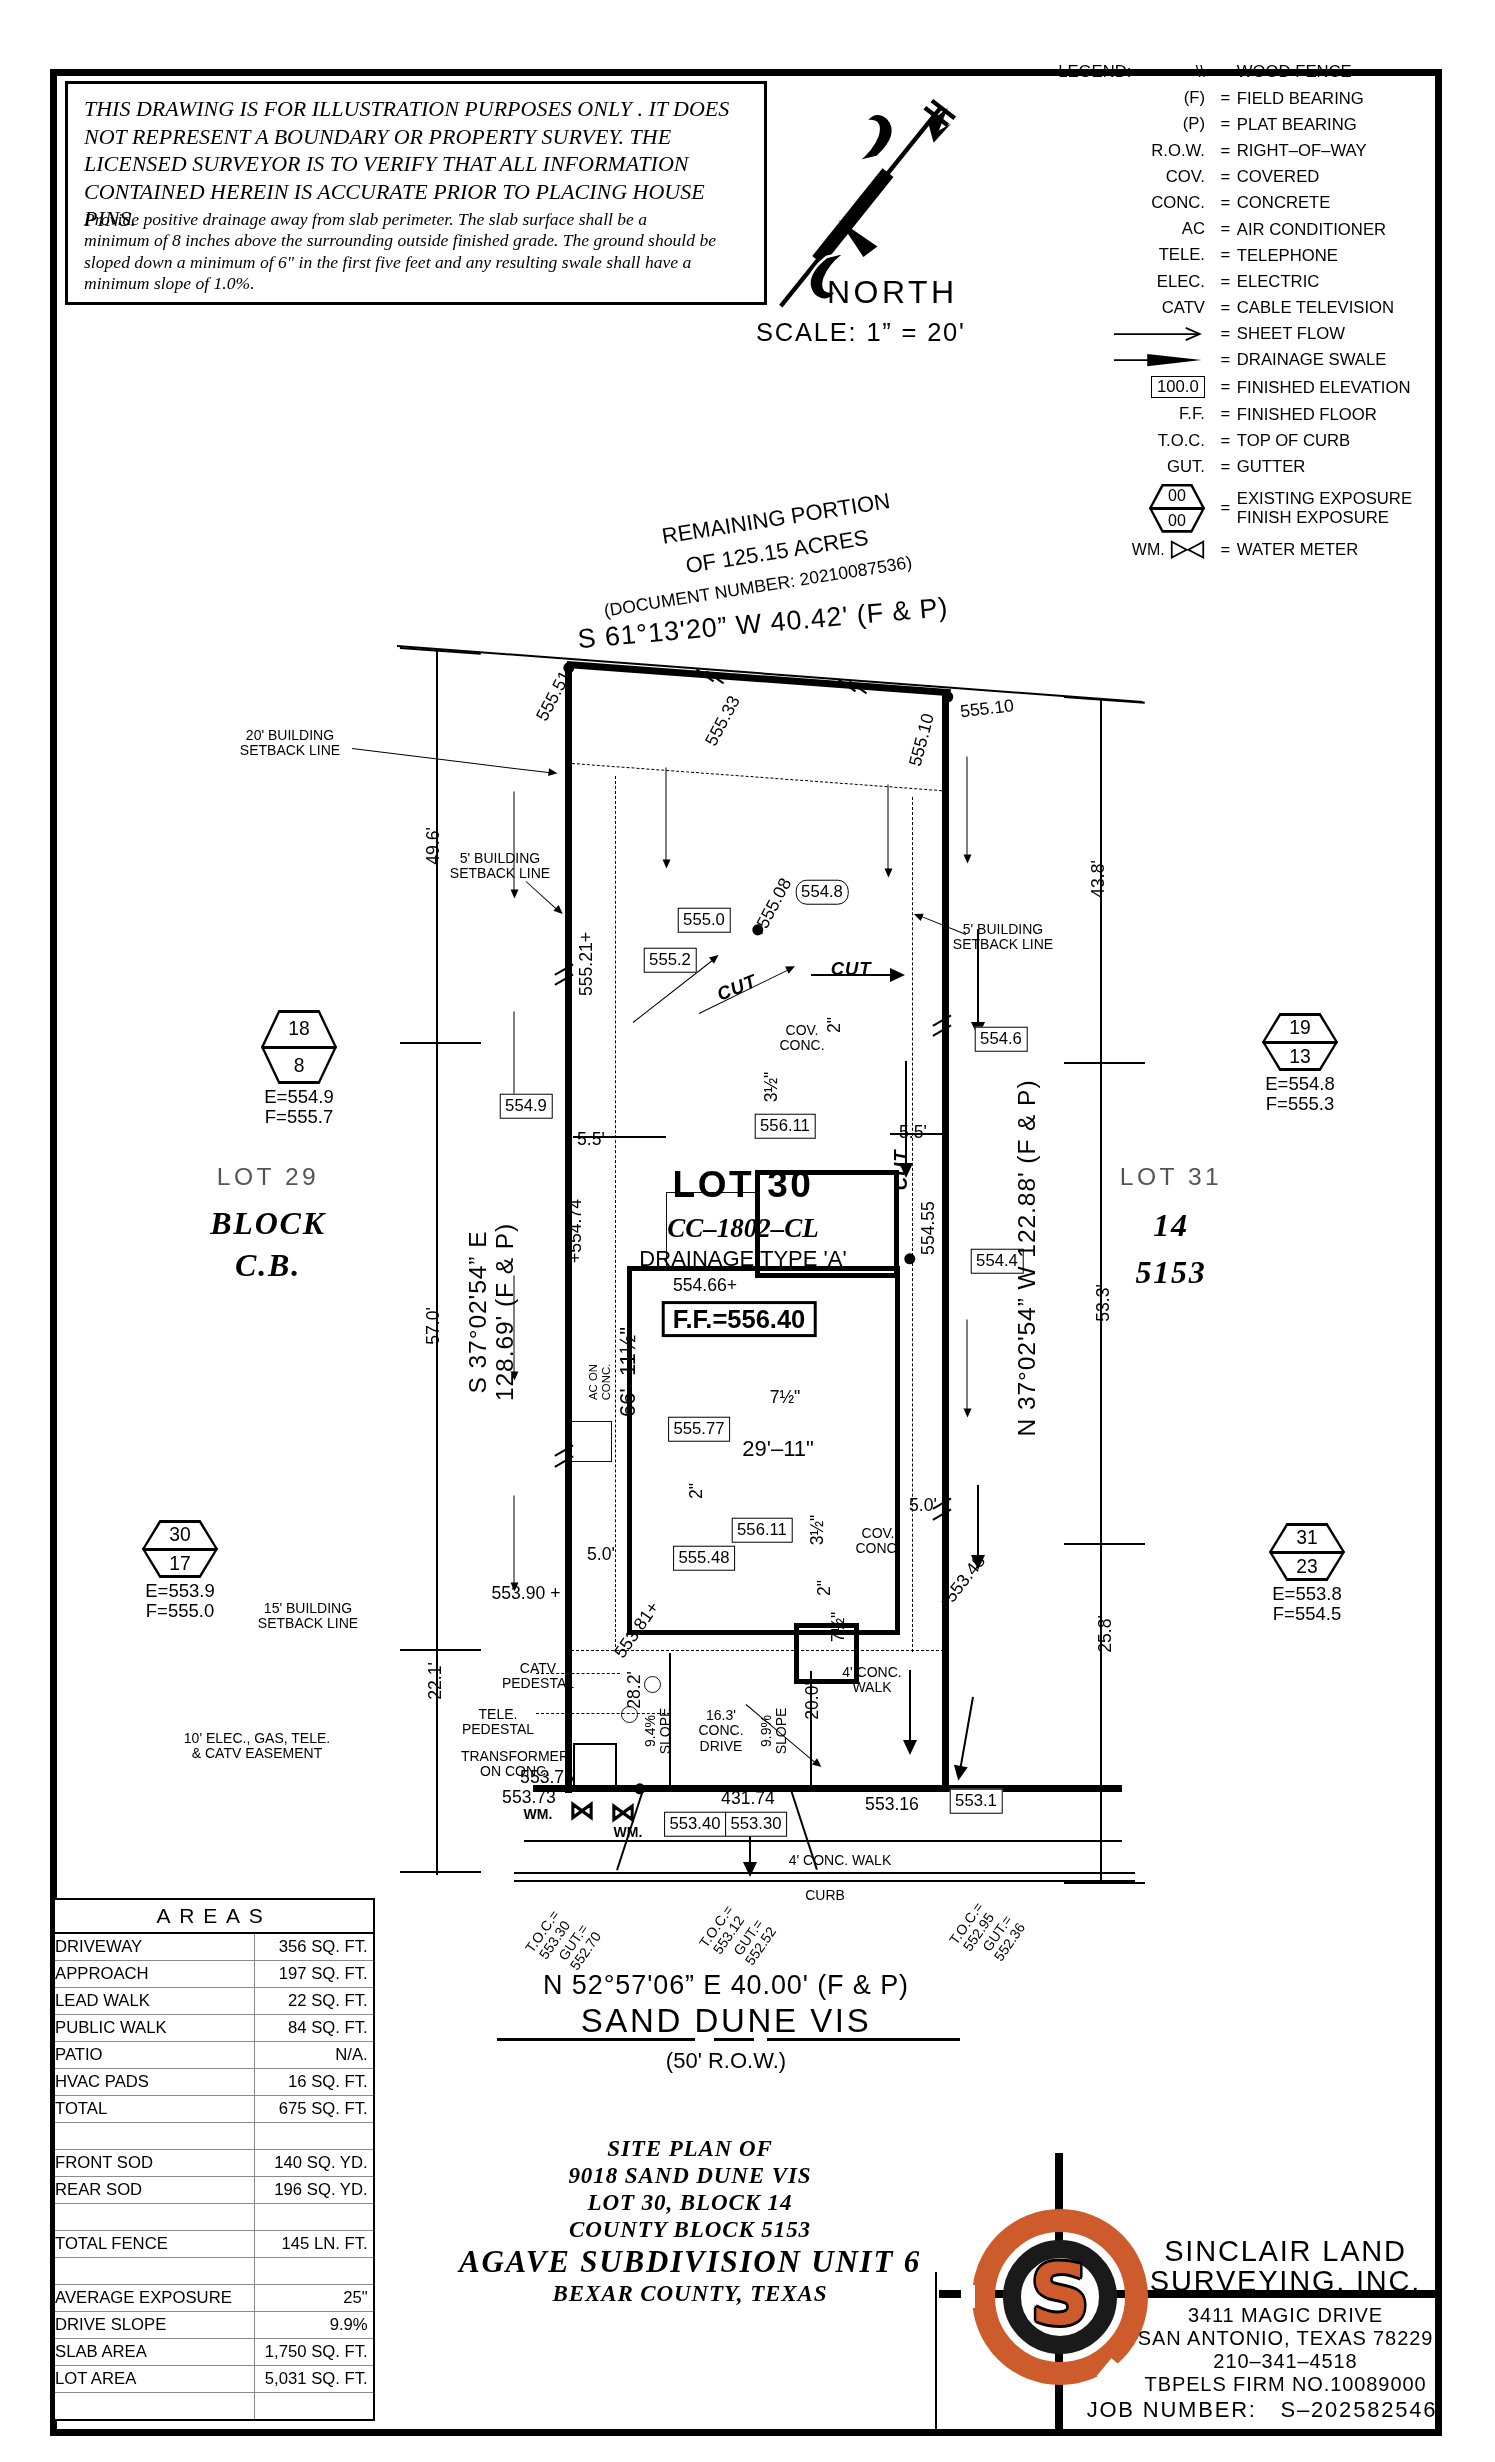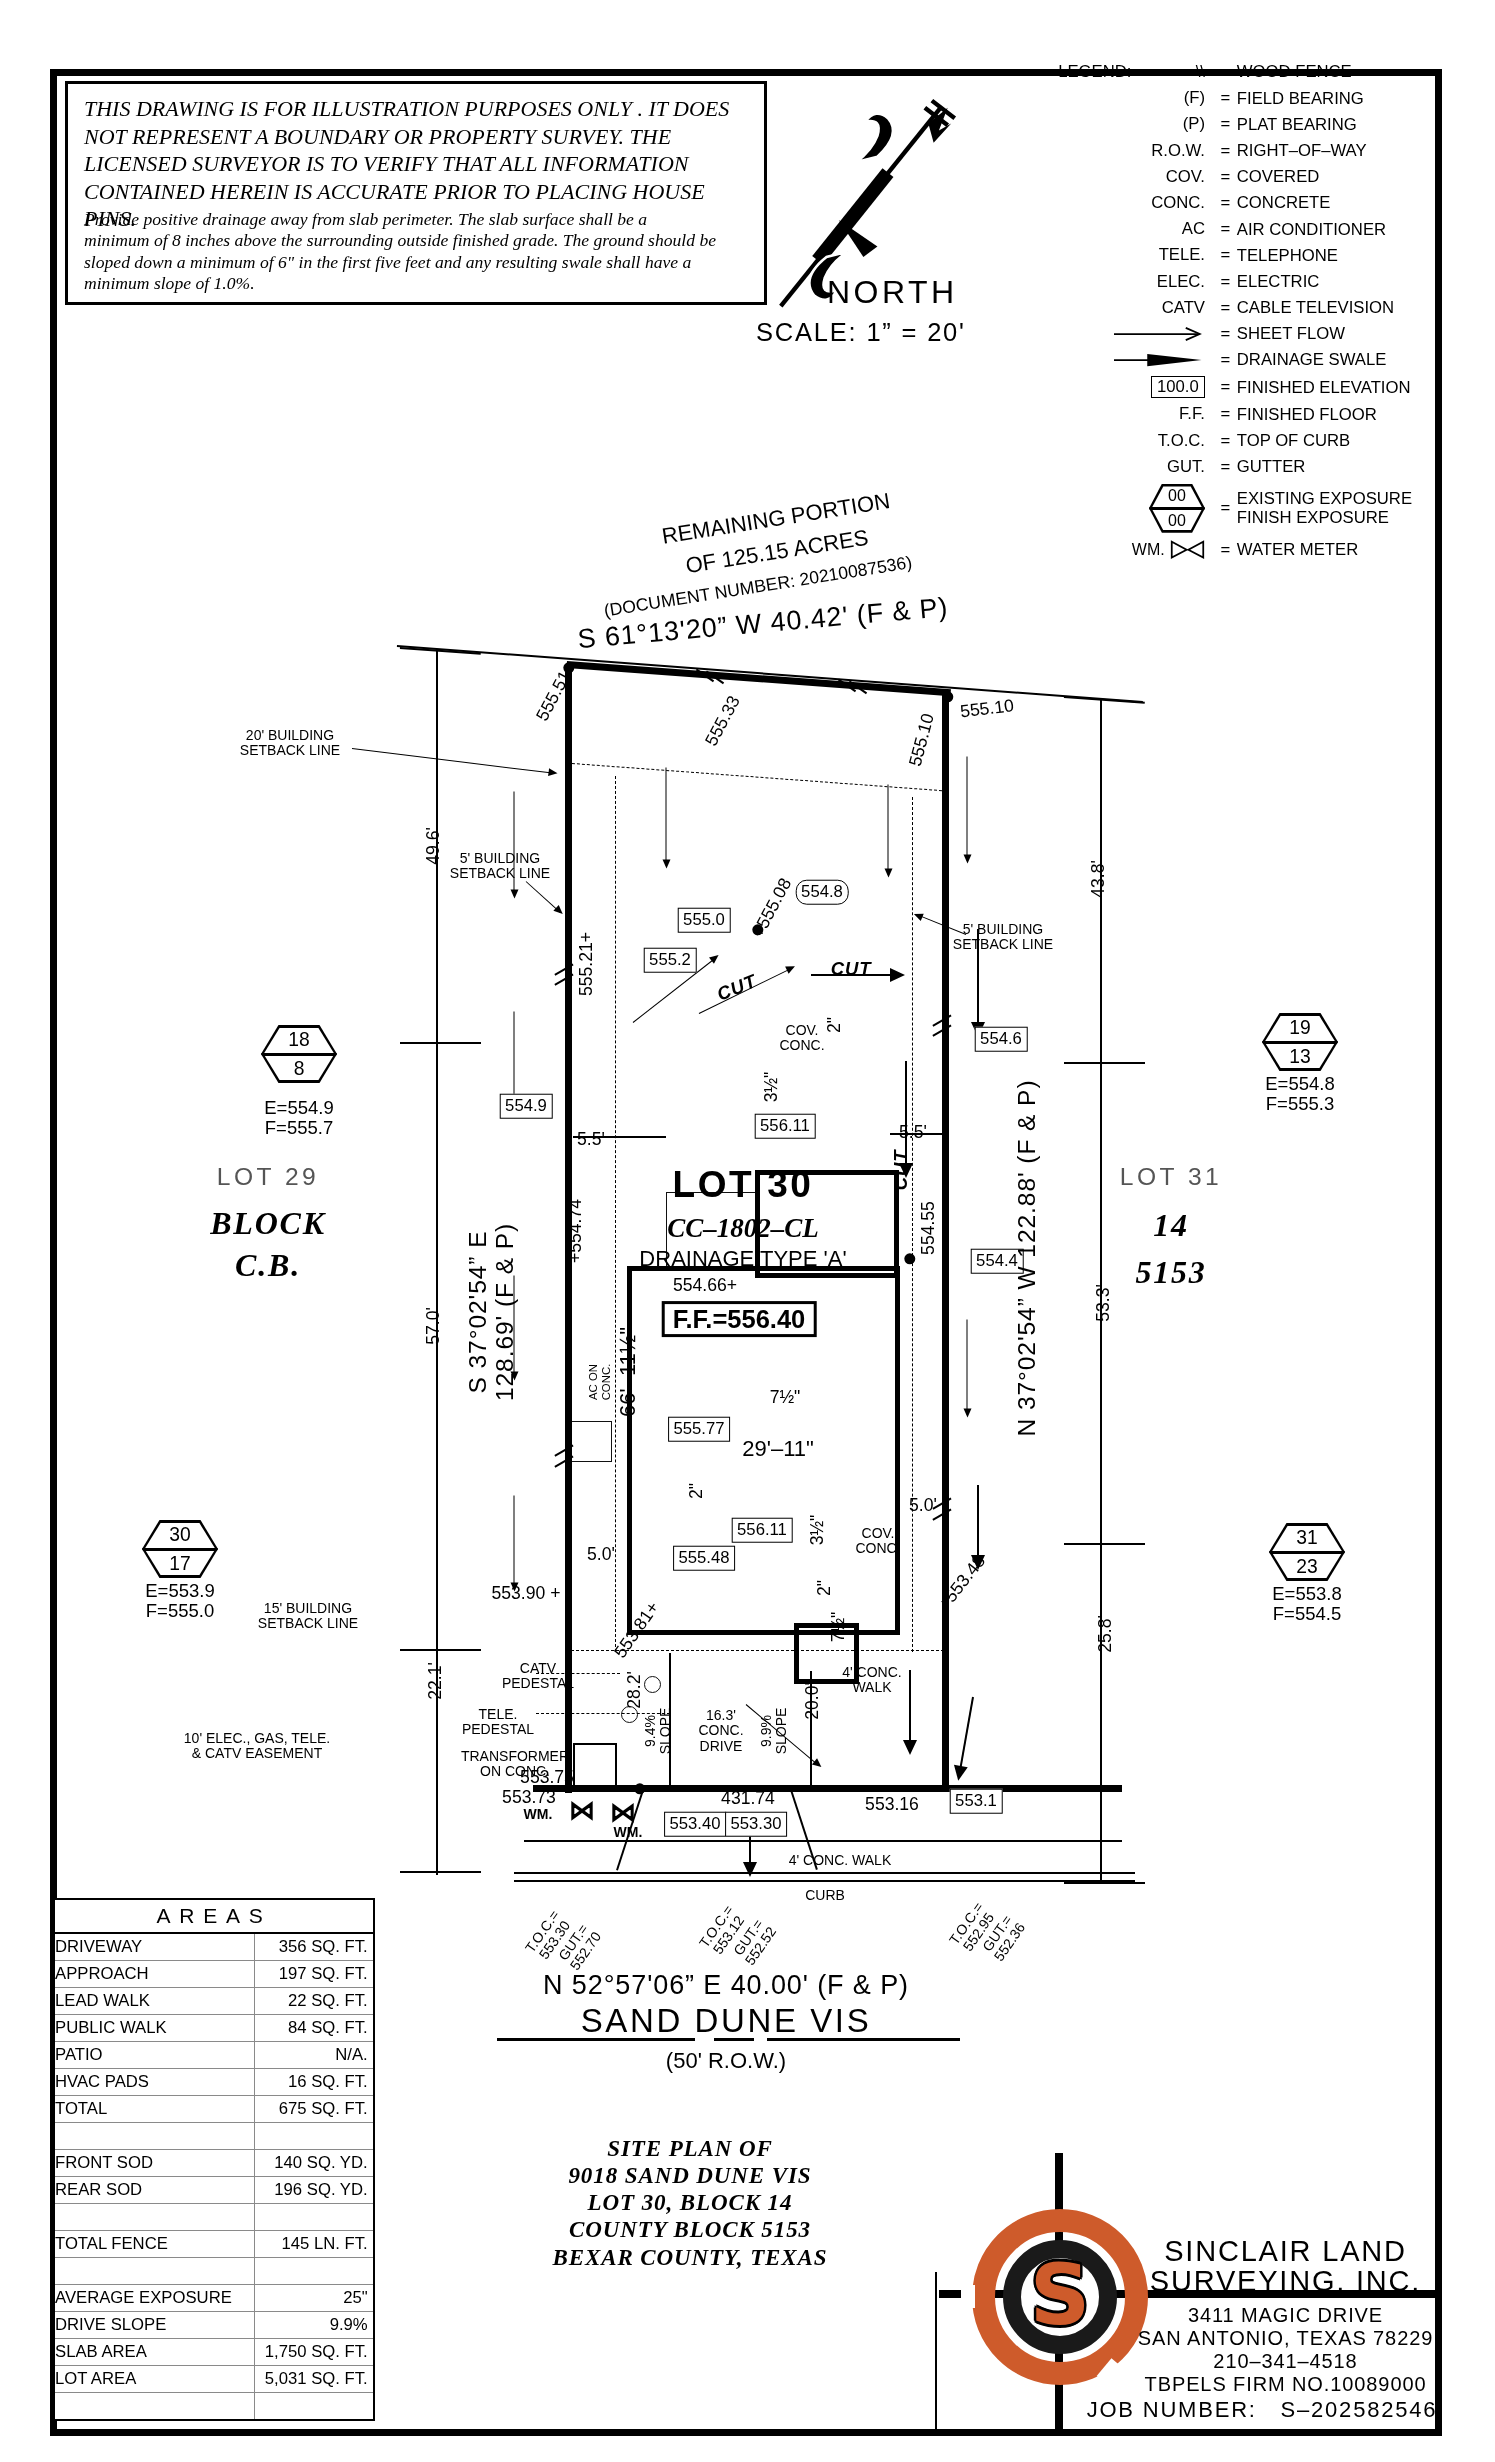--- a/index.html
+++ b/index.html
@@ -445,21 +445,21 @@
       <div class="pl serifbig" style="left: 1171px; top: 1273px; transform: translate(-50%, -50%) rotate(0deg);">5153</div>
       <div class="pl m" style="left: 434px; top: 846px; transform: translate(-50%, -50%) rotate(-90deg);">49.6'</div>
       <div class="pl m" style="left: 434px; top: 1326px; transform: translate(-50%, -50%) rotate(-90deg);">57.0'</div>
       <div class="pl m" style="left: 1099px; top: 879px; transform: translate(-50%, -50%) rotate(-90deg);">43.8'</div>
       <div class="pl m" style="left: 1104px; top: 1303px; transform: translate(-50%, -50%) rotate(-90deg);">53.3'</div>
       <div class="pl m" style="left: 1106px; top: 1634px; transform: translate(-50%, -50%) rotate(-90deg);">25.8'</div>
       <div class="pl bearing" style="left: 491px; top: 1312px; transform: translate(-50%, -50%) rotate(-90deg);">S 37°02'54” E
 128.69' (F &amp; P)</div>
       <div class="pl bearing" style="left: 1027px; top: 1258px; transform: translate(-50%, -50%) rotate(-90deg);">N 37°02'54” W 122.88' (F &amp; P)</div>
       <div style="position: absolute; left: 299px; top: 1010px; transform: translate(-50%, 0px); text-align: center;">
-        <div class="hex" style="width: 76px; height: 58px; margin: 15px auto;">
+        <div class="hex" style="width: 76px; height: 74px; margin: 0px auto;">
           <div class="hexin"></div>
           <div class="hexline"></div>
     <div class="hexnum">18</div>
     <div class="hexnum">8</div>
         </div>
         <div style="font-size: 18.5px; line-height: 1.1; margin-top: 2.6px; white-space: pre-line;">E=554.9
 F=555.7</div>
       </div>
       <div style="position: absolute; left: 1300px; top: 1013px; transform: translate(-50%, 0px); text-align: center;">
         <div class="hex" style="width: 76px; height: 58px; margin: 0px auto;">
@@ -569,20 +569,21 @@
           <span class="avalue"></span>
         </div>
       </div>
   </div>
 
   <div id="titleblock">
       <div class="tline">SITE PLAN OF</div>
       <div class="tline">9018 SAND DUNE VIS</div>
       <div class="tline">LOT 30, BLOCK 14</div>
       <div class="tline">COUNTY BLOCK 5153</div>
+      <div class="tline big">AGAVE SUBDIVISION UNIT 6</div>
       <div class="tline">BEXAR COUNTY, TEXAS</div>
     </div>
 
   <div class="ln" style="left:935px;top:2272px;width:1.8px;height:157px;"></div>
   <div class="ln" style="left:939px;top:2290px;width:501px;height:8px;"></div>
   <div class="ln" style="left:1055px;top:2153px;width:8px;height:276px;"></div>
   <div id="logo-outer"></div>
   <div id="logo-inner"></div>
   <div style="position:absolute;left:961px;top:2285px;width:14px;height:23px;background:#fff;"></div>
   <div style="position:absolute;left:1101px;top:2364px;width:26px;height:23px;background:#fff;transform:rotate(40deg);"></div>

